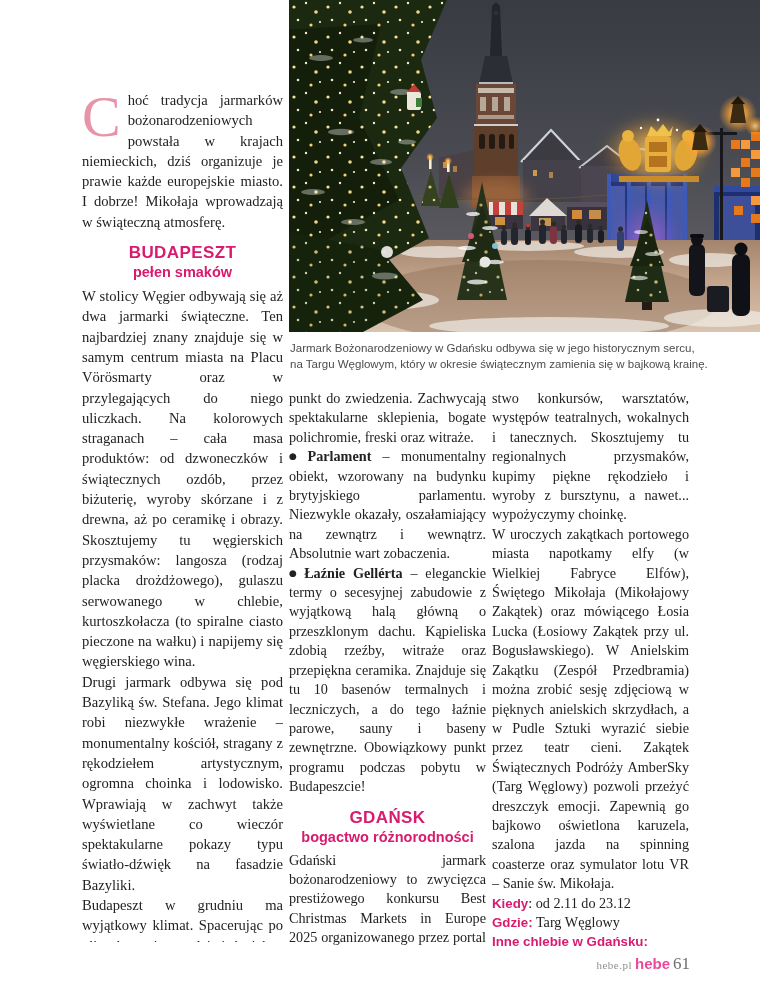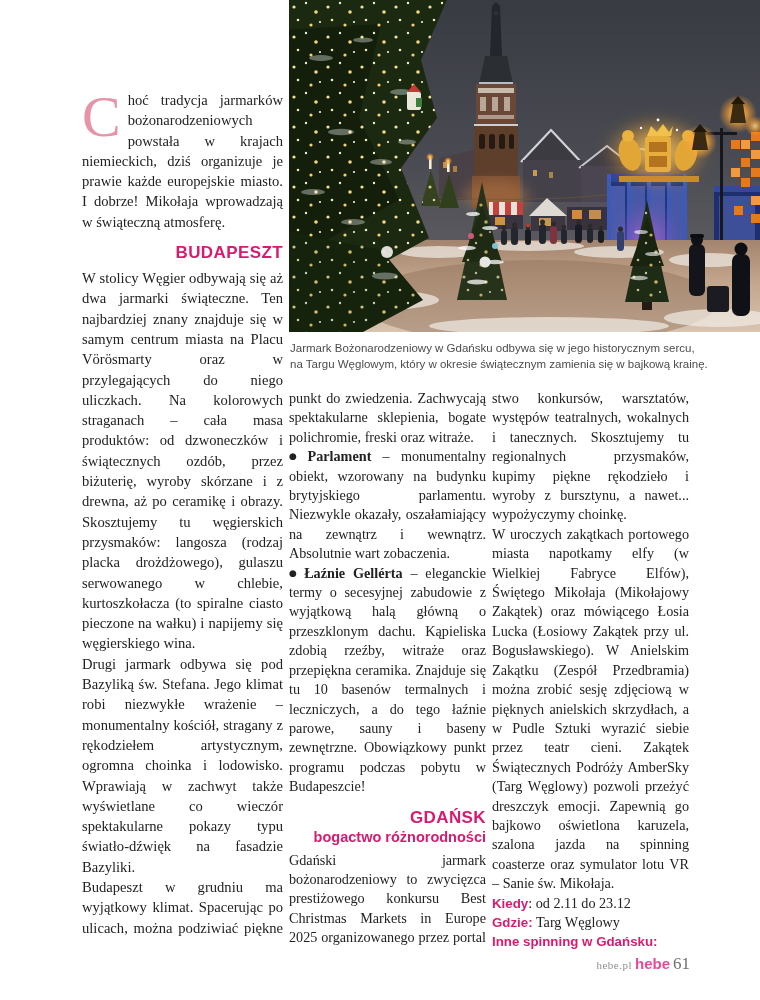--- a/index.html
+++ b/index.html
@@ -10,21 +10,21 @@
   .caption{position:absolute;left:290px;top:341px;width:430px;
            font-family:"Liberation Sans",sans-serif;font-size:11.5px;line-height:15.5px;color:#4c4c4e;}
   
   .col{position:absolute;text-align:justify;overflow:hidden;}
   .col p{margin:0;}
   .col-left{left:82px;top:90px;width:201px;height:852px;font-size:14.6px;line-height:20.3px;}
   .col-mid{left:289px;top:389px;width:197px;height:560px;font-size:14.2px;line-height:19.4px;}
   .col-right{left:492px;top:389px;width:197px;height:560px;font-size:14.2px;line-height:19.4px;}
   .dropcap{float:left;font-size:58px;line-height:47px;padding:3px 7px 0 0;color:#e794a9;
            font-family:"Liberation Serif",serif;}
-  .sec-head{text-align:right;font-family:"Liberation Sans",sans-serif;font-weight:bold;
+  .sec-head{text-align:center;font-family:"Liberation Sans",sans-serif;font-weight:bold;
             color:#d81b6e;margin:11px 0 5px;}
   .sec-title{font-size:17px;letter-spacing:.4px;line-height:20px;}
   .sec-sub{font-size:14.5px;line-height:18px;}
   .lbl{font-family:"Liberation Sans",sans-serif;font-weight:bold;color:#d81b6e;font-size:13.3px;}
   .inne{font-family:"Liberation Sans",sans-serif;font-weight:bold;color:#d81b6e;font-size:13.3px;
         text-align:left;}
   .bold{font-weight:bold;}
   .bullet{font-family:"DejaVu Sans",sans-serif;font-size:9px;vertical-align:2px;margin-right:3px;color:#242122;}
   
   .footer{position:absolute;right:70px;bottom:26px;display:flex;align-items:baseline;gap:3px;}
@@ -302,20 +302,21 @@
   <div class="caption">
     <div>Jarmark Bożonarodzeniowy w Gdańsku odbywa się w jego historycznym sercu,</div>
     <div>na Targu Węglowym, który w okresie świątecznym zamienia się w bajkową krainę.</div>
   </div>
 
   <div class="col col-left">
     <p><span class="dropcap">C</span><span>hoć tradycja jarmarków bożonarodzeniowych powstała w krajach niemieckich, dziś organizuje je prawie każde europejskie miasto. I dobrze! Mikołaja wprowadzają w świąteczną atmosferę.</span></p>
 
     <div class="sec-head">
       <div class="sec-title">BUDAPESZT</div>
+      <div class="sec-sub">pełen smaków</div>
     </div>
 
     <p>W stolicy Węgier odbywają się aż dwa jarmarki świąteczne. Ten najbardziej znany znajduje się w samym centrum miasta na Placu Vörösmarty oraz w przylegających do niego uliczkach. Na kolorowych straganach – cała masa produktów: od dzwoneczków i świątecznych ozdób, przez biżuterię, wyroby skórzane i z drewna, aż po ceramikę i obrazy. Skosztujemy tu węgierskich przysmaków: langosza (rodzaj placka drożdżowego), gulaszu serwowanego w chlebie, kurtoszkołacza (to spiralne ciasto pieczone na wałku) i napijemy się węgierskiego wina.</p>
     <p>Drugi jarmark odbywa się pod Bazyliką św. Stefana. Jego klimat robi niezwykłe wrażenie – monumentalny kościół, stragany z rękodziełem artystycznym, ogromna choinka i lodowisko. Wprawiają w zachwyt także wyświetlane co wieczór spektakularne pokazy typu światło-dźwięk na fasadzie Bazyliki.</p>
     <p>Budapeszt w grudniu ma wyjątkowy klimat. Spacerując po ulicach, można podziwiać piękne świąteczne ozdoby – Most Łańcuchowy rozświetla się jak wielka świąteczna girlanda, a fasada słynnej Café Gerbeaud zamienia się w kalendarz adwentowy.</p>
 
   </div>
 
   <div class="col col-mid">
     <p>punkt do zwiedzenia. Zachwycają spektakularne sklepienia, bogate polichromie, freski oraz witraże.</p>
@@ -329,21 +330,21 @@
 
     <p>Gdański jarmark bożonarodzeniowy to zwycięzca prestiżowego konkursu Best Christmas Markets in Europe 2025 organizowanego przez portal Europe's Best Destinations. Czym zachwycił głosujących? Wyjątkowym świątecznym klimatem z nadmorskim charakterem. Ten jarmark to bogata oferta stoisk z jedzeniem i rękodziełem, ale także mnó-</p>
   </div>
 
   <div class="col col-right">
     <p>stwo konkursów, warsztatów, występów teatralnych, wokalnych i tanecznych. Skosztujemy tu regionalnych przysmaków, kupimy piękne rękodzieło i wyroby z bursztynu, a nawet... wypożyczymy choinkę.</p>
     <p>W uroczych zakątkach portowego miasta napotkamy elfy (w Wielkiej Fabryce Elfów), Świętego Mikołaja (Mikołajowy Zakątek) oraz mówiącego Łosia Lucka (Łosiowy Zakątek przy ul. Bogusławskiego). W Anielskim Zakątku (Zespół Przedbramia) można zrobić sesję zdjęciową w pięknych anielskich skrzydłach, a w Pudle Sztuki wyrazić siebie przez teatr cieni. Zakątek Świątecznych Podróży AmberSky (Targ Węglowy) pozwoli przeżyć dreszczyk emocji. Zapewnią go bajkowo oświetlona karuzela, szalona jazda na spinning coasterze oraz symulator lotu VR – Sanie św. Mikołaja.</p>
 
     <p><span class="lbl">Kiedy</span><span>: od 2.11 do 23.12</span></p>
     <p><span class="lbl">Gdzie:</span><span> Targ Węglowy</span></p>
-    <p class="inne">Inne spinning w Gdańsku:</p>
+    <p class="inne">Inne chlebie w Gdańsku:</p>
 
   </div>
 
   <div class="footer">
     <span class="footer-site">hebe.pl</span>
     <span class="footer-brand">hebe</span>
     <span class="footer-page">61</span>
   </div>
 
 </div>

